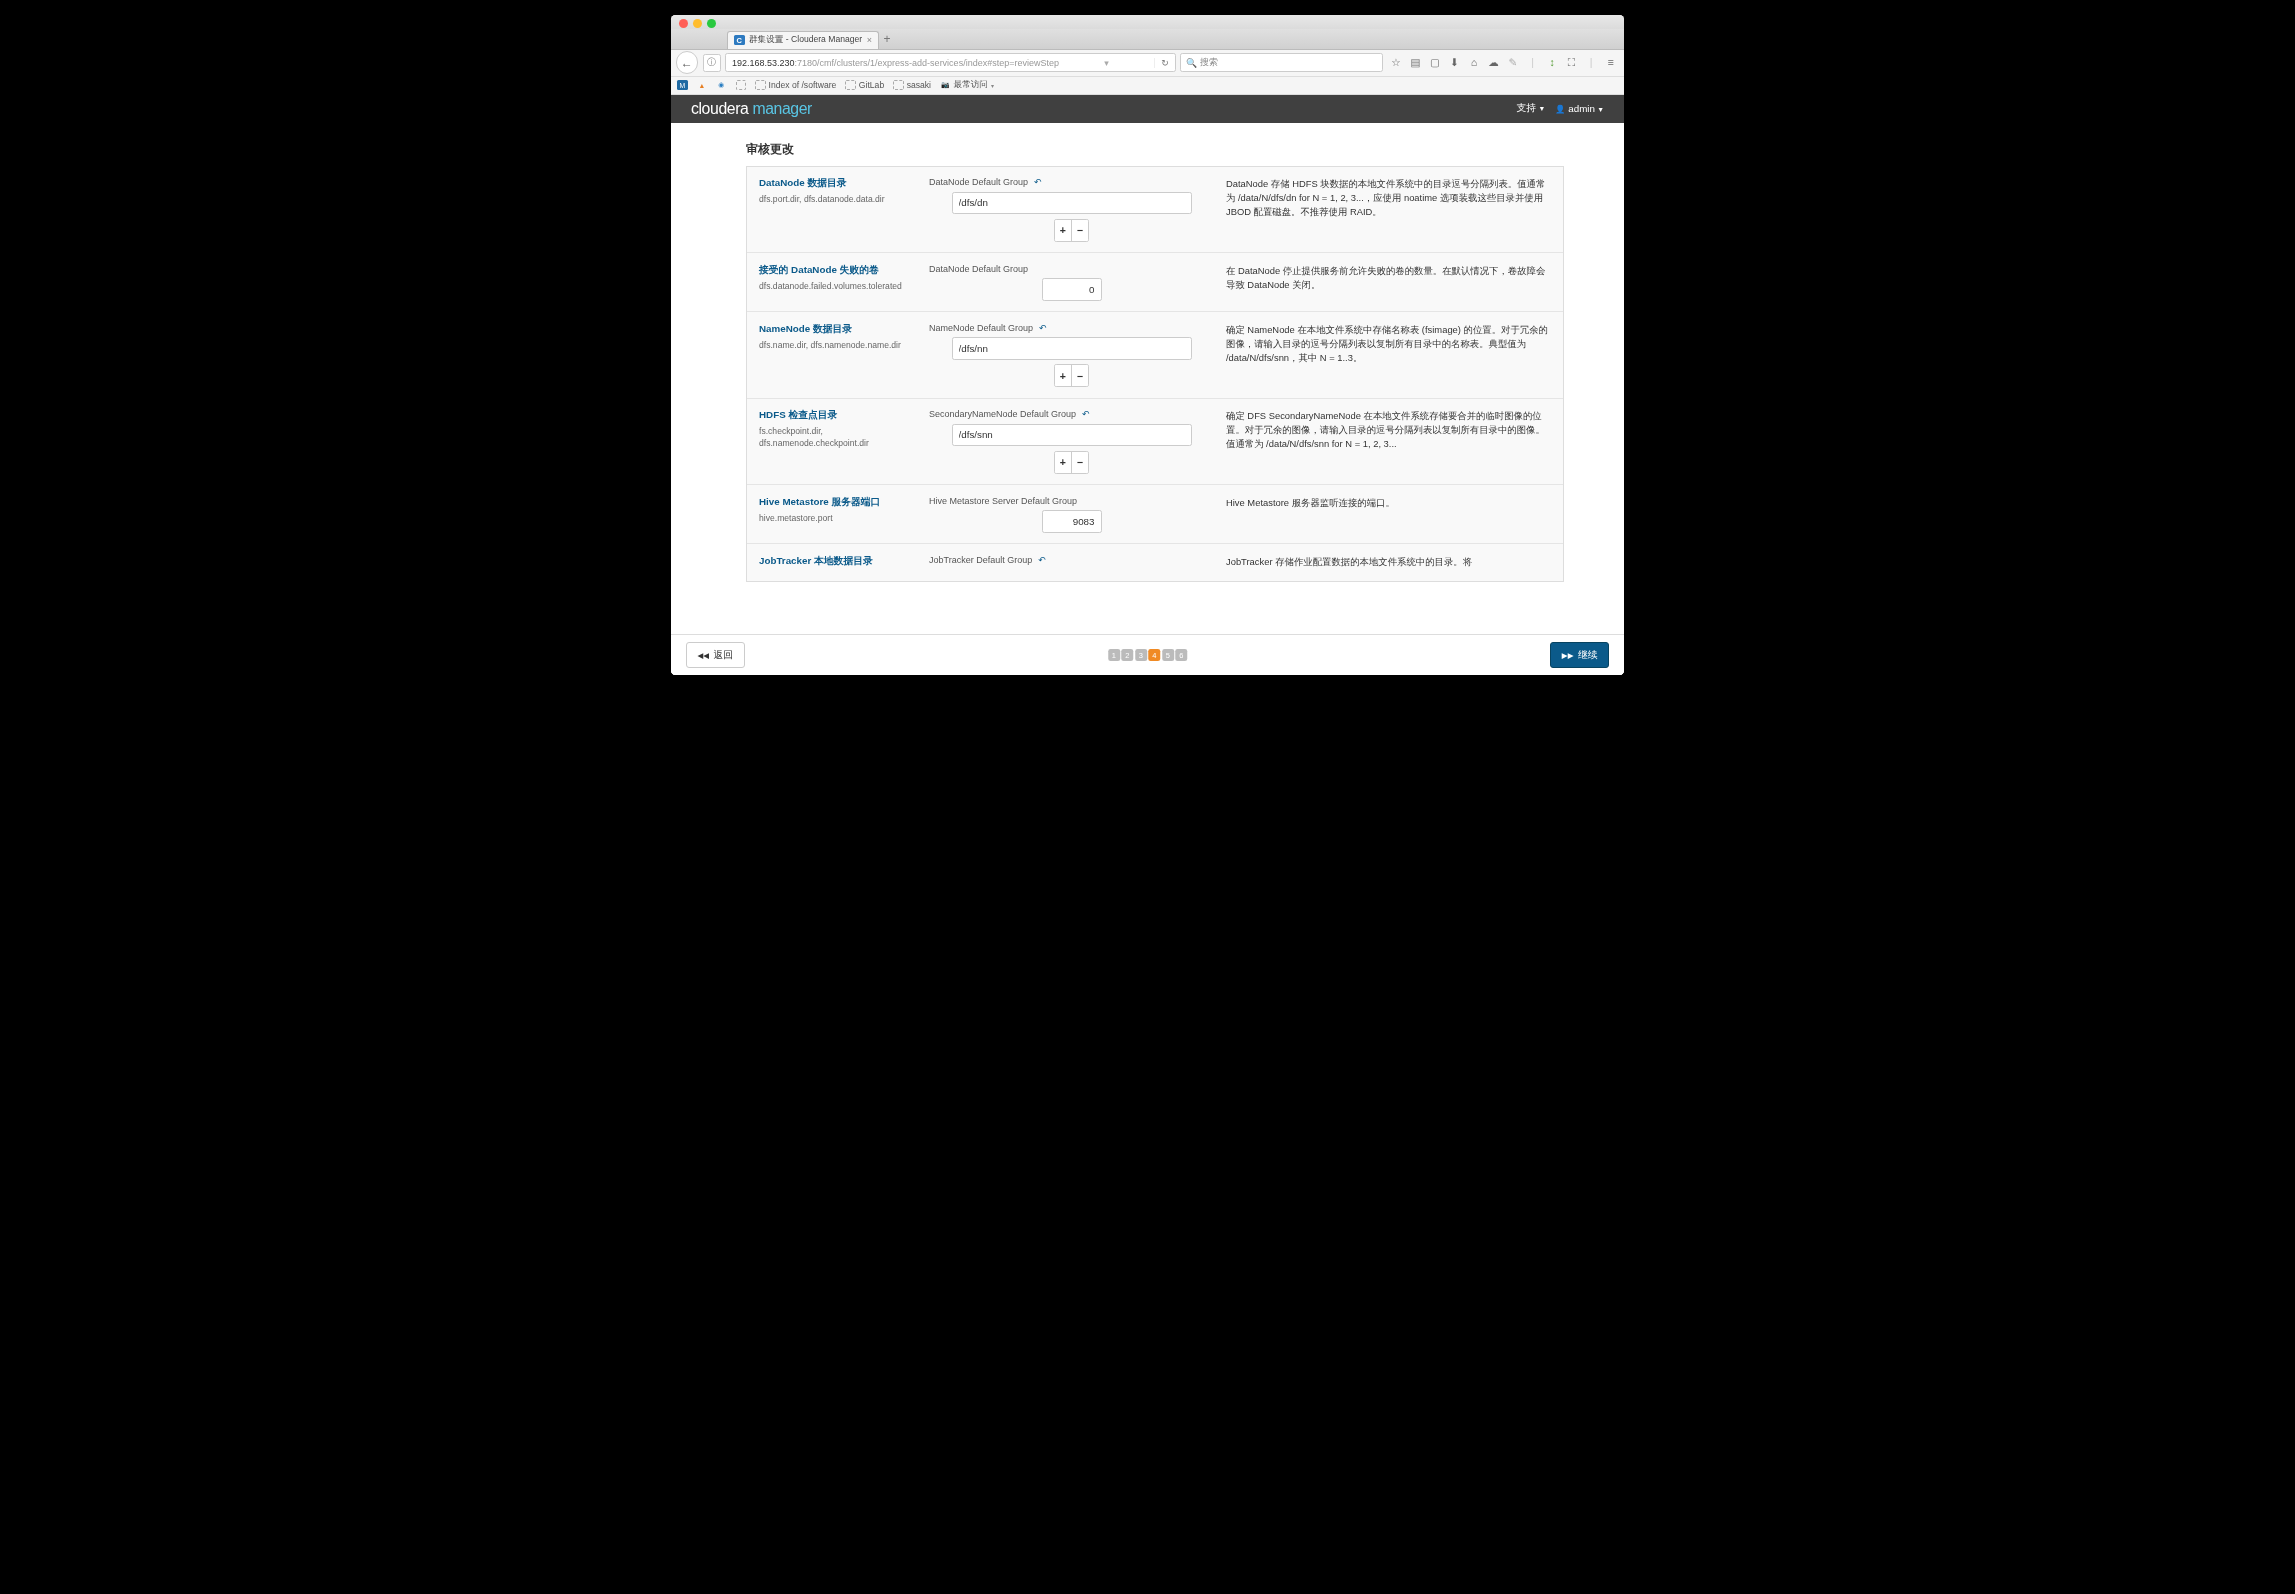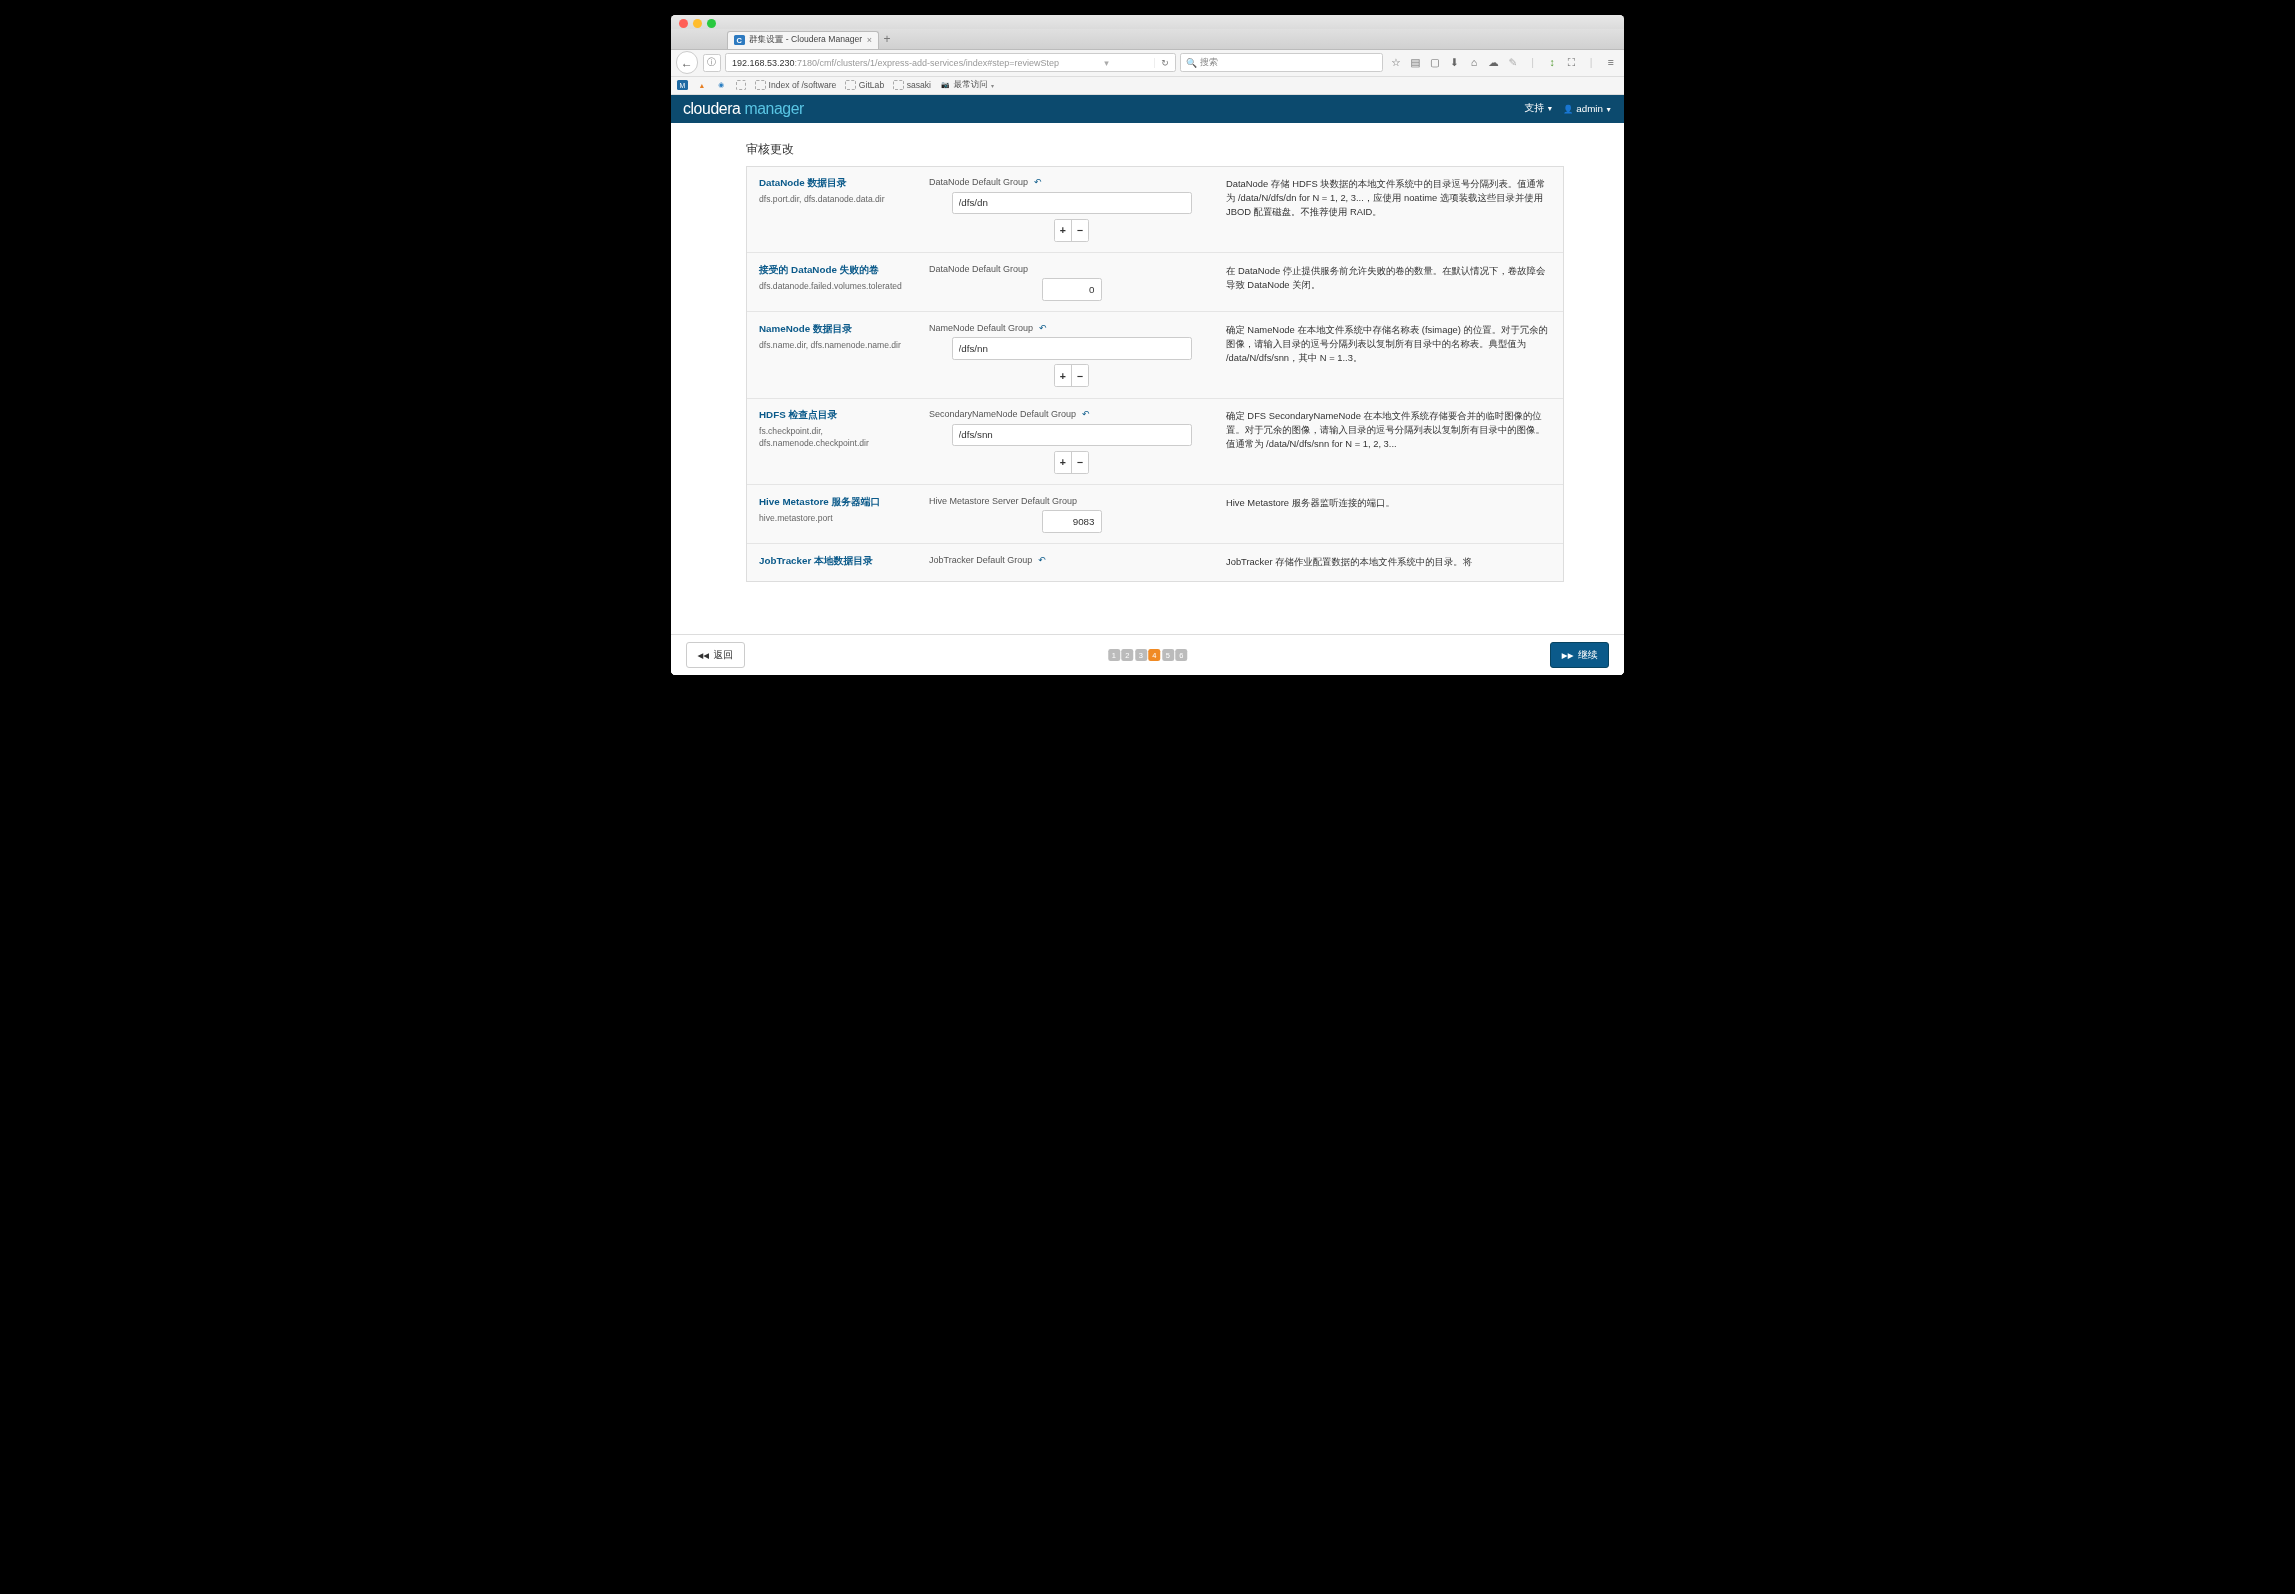--- a/index.html
+++ b/index.html
@@ -157,25 +157,25 @@
 
 .page {
   flex: 1;
   background: #fff;
   overflow: hidden;
   display: flex;
   flex-direction: column;
   position: relative;
 }
 .app-header {
-  background: #0c4a6e;
+  background: #404040;
   height: 28.5px;
   display: flex;
   align-items: center;
-  padding: 0 12px;
+  padding: 0 20px;
   color: #fff;
   justify-content: flex-end;
 }
 .logo-text {
   font-size: 15.8px;
   letter-spacing: -0.4px;
 }
 .logo-text .cl { color: #fff; font-weight: 300; }
 .logo-text .mgr { color: #59c5e4; font-weight: 300; }
 .app-header .right {
@@ -194,21 +194,21 @@
   padding: 18px 60px 60px 75px;
 }
 h1.page-title {
   font-size: 19.5px;
   font-weight: 400;
   color: #333;
   margin-bottom: 16.5px;
 }
 h3.section-title {
   font-size: 12px;
-  font-weight: 400;
+  font-weight: 700;
   margin-bottom: 7.5px;
 }
 .config-panel {
   border: 0.8px solid #ddd;
   background: #f9f9f9;
 }
 .config-row {
   display: flex;
   padding: 10.5px 12px;
   border-bottom: 0.8px solid #e5e5e5;

